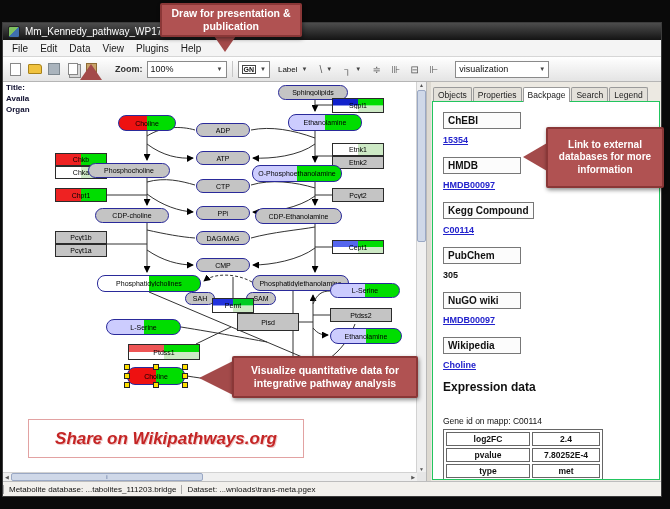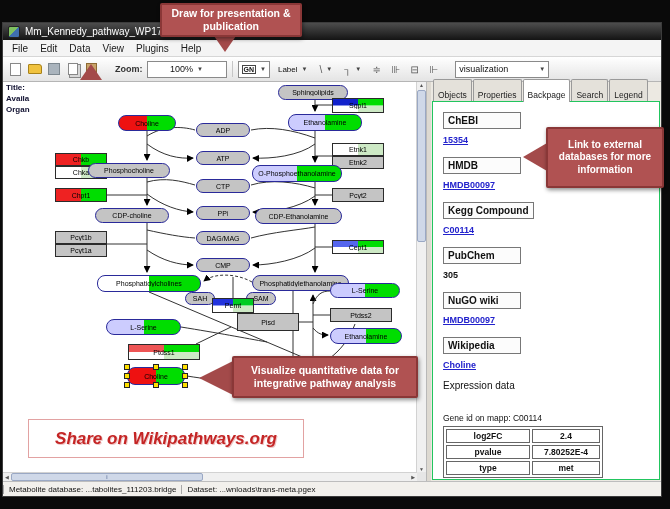--- a/index.html
+++ b/index.html
@@ -54,31 +54,31 @@
            display:flex;align-items:center;font-size:5px;color:#555;z-index:3;padding:0 2px;box-sizing:border-box}
   .hthumb{height:6px;width:190px;background:#cfd8e8;border:1px solid #9aa8c4;border-radius:2px;margin:0 2px;
           display:flex;align-items:center;justify-content:center;color:#8494b4;font-size:5px}
   .hspacer{flex:1}
   .corner{position:absolute;right:0;bottom:0;width:9px;height:9px;background:#e6e6e6;z-index:3}
 
   
   .splitter{width:4px;background:#ddd9d1;border-left:1px solid #b8b8b8;flex:0 0 auto}
   .panel{width:230px;background:#ece9e2;display:flex;flex-direction:column;flex:0 0 auto}
   .tabbar{height:17px;display:flex;align-items:flex-end;padding:2px 2px 0;gap:1px;flex:0 0 auto}
-  .tab{font-size:8.5px;padding:10px 4px 1px;border:1px solid #9a9a9a;border-bottom:none;background:#e4e1da;
+  .tab{font-size:8.5px;padding:2px 4px 1px;border:1px solid #9a9a9a;border-bottom:none;background:#e4e1da;
        border-radius:2px 2px 0 0;color:#222}
   .tab.active{background:#fff;padding-bottom:2px;position:relative;top:1px}
   .panel-body{flex:1;background:#fff;border:1px solid #22c55e;margin:0 1px 1px;padding:8px 10px 0;overflow:hidden}
   .sec{margin-bottom:10px}
   .sec-h{border:1px solid #777;background:#fcfcfc;font-weight:bold;font-size:10px;color:#111;
          padding:2px 4px;min-width:78px;display:inline-block;box-sizing:border-box}
   .sec-v{margin-top:6px;font-size:9px}
   .sec-v a{color:#2222cc;font-weight:bold;text-decoration:underline}
   .sec-v .plain{color:#111;font-weight:bold}
-  .expr-h{font-weight:normal;font-size:10px;color:#111;margin:4px 0 22px}
+  .expr-h{font-weight:bold;font-size:12px;color:#111;margin:4px 0 22px}
   .geneid{font-weight:normal;font-size:8.5px;color:#111;margin-bottom:3px}
   table.expr{border-collapse:separate;border-spacing:2px;border:1px solid #666;background:#fff}
   table.expr td{border:1px solid #666;font-weight:bold;font-size:8.5px;text-align:center;padding:1px 3px;color:#111}
   td.c1{width:76px} td.c2{width:60px}
 
   
   .statusbar{height:14px;background:#f2f0ec;border-top:1px solid #bdbdbd;display:flex;align-items:center;
              font-size:8px;color:#111;flex:0 0 auto;overflow:hidden}
   .status-item{padding:0 5px;border-left:1px solid #a8a8a8;white-space:nowrap}
 
@@ -127,21 +127,21 @@
           <span class="ic-save"></span>
         </span>
       <span class="tbtn">
           <span class="ic-copy"></span>
         </span>
       <span class="tbtn">
           <span class="ic-paste"></span>
         </span>
       <span style="width:8px"></span>
       <span style="font-weight:bold">Zoom:</span>
-      <span class="combo" style="width:72px;justify-content:center">
+      <span class="combo" style="width:72px;justify-content:space-between">
         <span>100%</span>
           <span class="caret">▼</span>
       </span>
       <span class="sep"></span>
       <span class="combo">
         <span class="gn-box">GN</span>
           <span class="caret">▼</span>
       </span>
       <span class="combo" style="border-color:transparent;background:transparent">
         <span style="font-size:8px">Label</span>

